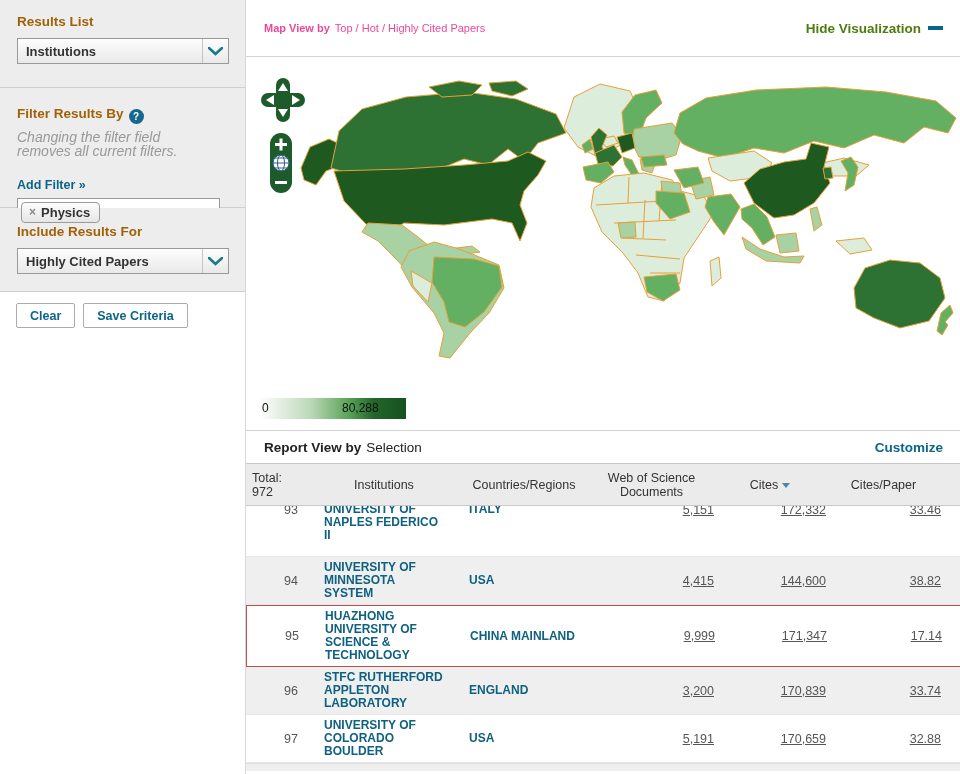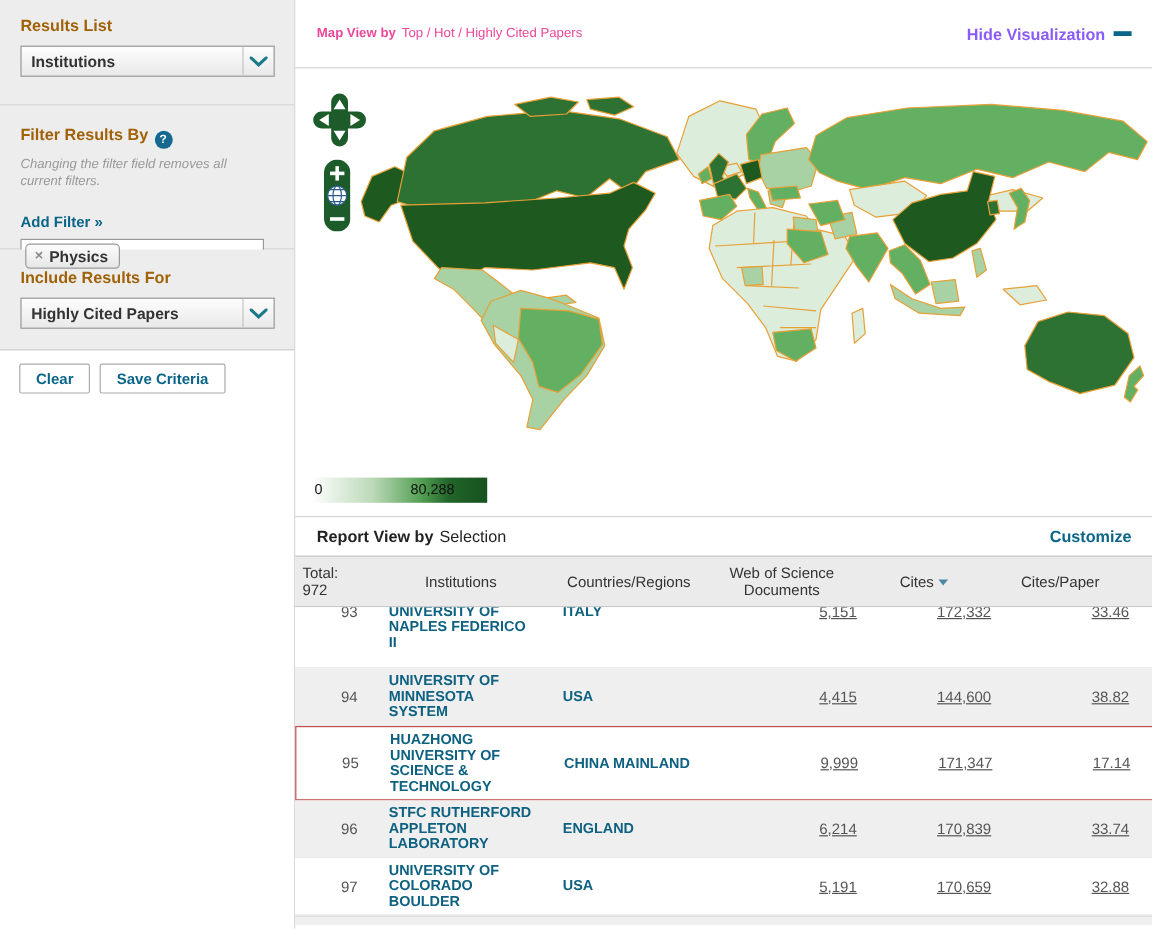--- a/index.html
+++ b/index.html
@@ -16,21 +16,21 @@
   .side-heading { font-size:13.5px; font-weight:bold; color:#a16207; }
   .dropdown { margin-top:9px; height:26px; width:212px; background:linear-gradient(#fdfdfd,#e9e9e9);
     border:1px solid #999; display:flex; align-items:center; cursor:pointer; }
   .dropdown .dd-value { flex:1; padding-left:8px; font-size:13px; font-weight:bold; color:#333;
     white-space:nowrap; overflow:hidden; }
   .dropdown .dd-arrow { width:26px; height:100%; border-left:1px solid #c4c4c4;
     display:flex; align-items:center; justify-content:center; }
   .help-icon { display:inline-flex; width:15px; height:15px; border-radius:50%; background:#16688f;
     color:#fff; font-size:10px; font-weight:bold; align-items:center; justify-content:center;
     vertical-align:-2px; margin-left:5px; cursor:pointer; }
-  .filter-note { margin-top:7px; font-size:11px; font-style:italic; color:#999;
+  .filter-note { margin-top:7px; font-size:14px; font-style:italic; color:#999;
     line-height:13.5px; width:195px; }
   .add-filter { display:inline-block; margin-top:20px; font-size:12.5px; font-weight:bold;
     color:#0b6588; text-decoration:none; cursor:pointer; }
   .filter-box { margin-top:5px; width:203px; height:28px; background:#fff; border:1px solid #999;
     padding:2px 3px; display:flex; align-items:center; }
   .filter-tag { display:inline-flex; align-items:center; gap:5px; height:21px; padding:0 9px 0 7px;
     background:linear-gradient(#fcfcfc,#e6e6e6); border:1px solid #9a9a9a; border-radius:4px;
     font-size:13px; font-weight:bold; color:#333; cursor:pointer; }
   .filter-tag .x { color:#8a8a8a; font-size:12px; font-weight:bold; }
   .side-buttons { padding:11px 0 0 16px; display:flex; gap:8px; }
@@ -38,21 +38,21 @@
     font-size:12.5px; font-weight:bold; color:#0b6588; cursor:pointer;
     font-family:"Liberation Sans", sans-serif; }
 
   
   .main { flex:1; border-left:1px solid #d8d8d8; display:flex; flex-direction:column; }
   .main-header { height:57px; border-bottom:1px solid #d4d4d4; display:flex; align-items:center;
     padding:0 20px 0 18px; }
   .mh-title { font-size:11px; color:#ec4899; }
   .mh-title b { font-weight:bold; margin-right:5px; }
   .mh-right { margin-left:auto; display:flex; align-items:center; gap:7px; cursor:pointer; }
-  .mh-link { font-size:13.5px; font-weight:bold; color:#8b5cf6; }
+  .mh-link { font-size:13.5px; font-weight:bold; color:#4d7c0f; }
   .minus-icon { width:15px; height:4px; background:#0b6588; }
 
   .map-section { position:relative; height:373px; }
   .map-svg { position:absolute; left:38px; top:16px; }
   .pan-pad { position:absolute; left:14px; top:20px; cursor:pointer; }
   .zoom-pill { position:absolute; left:24px; top:76px; cursor:pointer; }
   .legend { position:absolute; left:13px; top:341px; width:147px; height:21px;
     background:linear-gradient(90deg,#ffffff 0%,#bcd9b8 35%,#55a155 62%,#22662a 78%,#17511f 100%); }
   .legend .lg-min { position:absolute; left:3px; top:3px; font-size:12px; color:#111; }
   .legend .lg-max { position:absolute; left:83px; top:3px; font-size:12px; color:#111; }
@@ -290,21 +290,21 @@
     <div class="cell col-inst link-cell">HUAZHONG UNIVERSITY OF SCIENCE &amp; TECHNOLOGY</div>
     <div class="cell col-country link-cell">CHINA MAINLAND</div>
     <div class="cell col-docs">9,999</div>
     <div class="cell col-cites">171,347</div>
     <div class="cell col-cpp">17.14</div>
   </div>
         <div class="trow even">
     <div class="cell col-rank">96</div>
     <div class="cell col-inst link-cell">STFC RUTHERFORD APPLETON LABORATORY</div>
     <div class="cell col-country link-cell">ENGLAND</div>
-    <div class="cell col-docs">6,214</div>
+    <div class="cell col-docs">3,200</div>
     <div class="cell col-cites">170,839</div>
     <div class="cell col-cpp">33.74</div>
   </div>
         <div class="trow odd">
     <div class="cell col-rank">97</div>
     <div class="cell col-inst link-cell">UNIVERSITY OF COLORADO BOULDER</div>
     <div class="cell col-country link-cell">USA</div>
     <div class="cell col-docs">5,191</div>
     <div class="cell col-cites">170,659</div>
     <div class="cell col-cpp">32.88</div>

